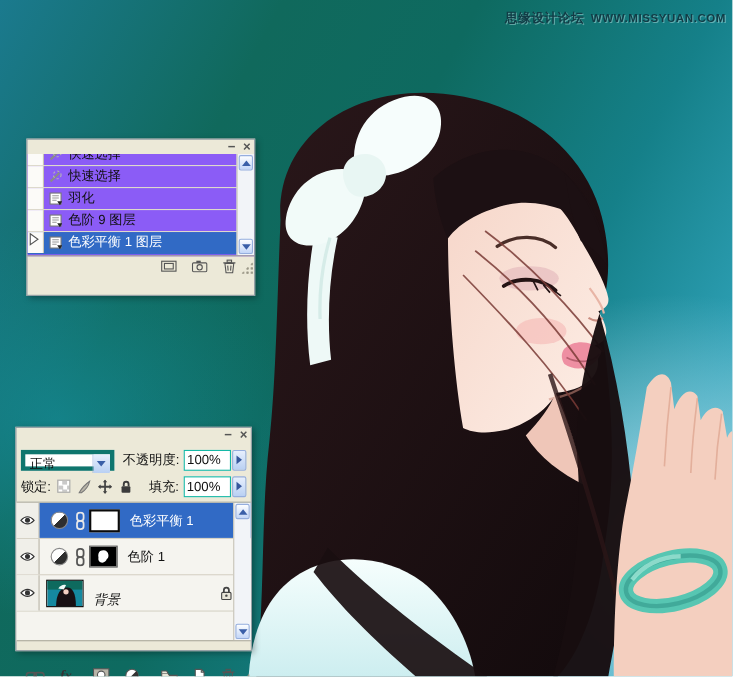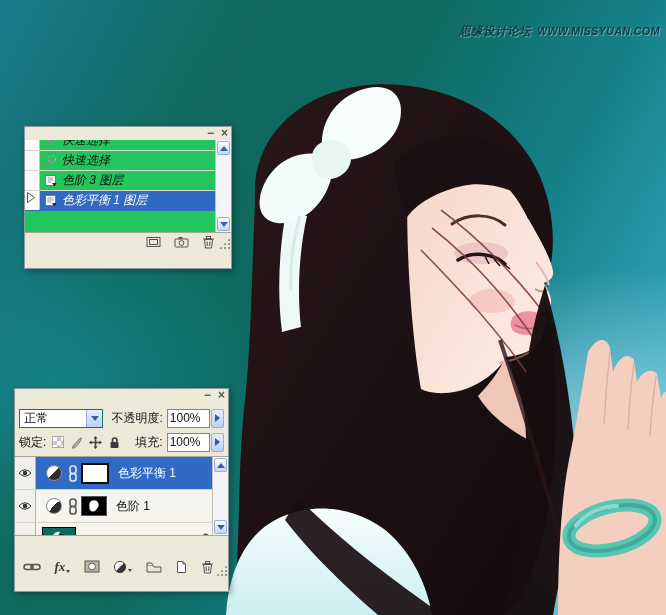--- a/index.html
+++ b/index.html
@@ -9,25 +9,24 @@
   #stage {
     position:relative; width:666px; height:615px; overflow:hidden;
     background:
       radial-gradient(ellipse 420px 330px at 92% 80%, rgba(176,224,240,.95), rgba(176,224,240,0) 68%),
       radial-gradient(ellipse 300px 260px at 8% 62%, rgba(23,150,172,.55), rgba(23,150,172,0) 70%),
       linear-gradient(118deg, #1b7a8e 0%, #10695c 26%, #0e6a60 44%, #158089 66%, #2d9fb4 84%, #58b9cc 100%);
   }
 
   
   .watermark {
-    position:absolute; top:24px; right:6px; z-index:40;
+    position:absolute; top:9px; right:6px; z-index:40;
     font-size:11.5px; font-weight:bold; letter-spacing:.5px;
     color:#123c46; text-shadow:1px 1px 0 rgba(190,230,230,.45);
     white-space:nowrap;
-    font-style:italic;
   }
   .watermark .url { font-size:10.5px; margin-left:6px; }
 
   
   #figure { position:absolute; left:0; top:0; z-index:1; }
 
   
   .panel {
     position:absolute; z-index:30;
     background:#ece9d8; border:1px solid #8d99a1;
@@ -65,49 +64,49 @@
   .chev-down { width:0; height:0; border-left:4px solid transparent; border-right:4px solid transparent; border-top:5px solid #3a5fa8; }
 
   .grip {
     position:absolute; right:1px; bottom:1px; width:11px; height:11px;
     background-image:radial-gradient(#9b9887 1px, transparent 1.3px);
     background-size:4px 4px; clip-path:polygon(100% 0, 100% 100%, 0 100%);
   }
 
   
   #history-panel { left:24px; top:126px; width:208px; height:143px; }
-  .hist-list { position:relative; margin:0; height:93px; background:#22c55e; overflow:hidden; border-bottom:1px solid #a9a696;font-style:italic; }
+  .hist-list { position:relative; margin:0; height:93px; background:#8b5cf6; overflow:hidden; border-bottom:1px solid #a9a696; }
   .hist-rows { margin-top:-9px; }
   .hist-row { height:20px; display:flex; align-items:center; border-bottom:1px solid #ddd9cc; padding-right:16px; position:relative; }
   .hist-check { width:15px; align-self:stretch; border-right:1px solid #c7c3b4; background:#fcfbf8; position:relative; }
   .hist-ptr { position:absolute; left:1px; }
   .hist-icon { width:20px; display:flex; justify-content:center; }
   .hist-label { padding-left:2px; white-space:nowrap; }
   .hist-row.sel { background:#316ac5; border-bottom-color:#316ac5; }
   .hist-row.sel .hist-label { color:#fff; }
   .hist-row.sel .hist-check { background:#fcfbf8; }
   .hist-bottom { height:17px; display:flex; align-items:center; justify-content:flex-end; gap:13px; padding-right:16px; position:relative; }
 
   
   #layers-panel { left:14px; top:388px; width:215px; height:204px; }
   .layers-controls { padding:4px 4px 2px; }
   .ctl-row { display:flex; align-items:center; height:24px; }
   .blend-select {
-    width:92px; height:19px; background:#fff; border:1px solid #0f766e;
+    width:92px; height:19px; background:#fff; border:4px solid #0f766e;
     display:flex; align-items:flex-start; justify-content:space-between; padding-left:4px;
   }
   .combo-btn { width:16px; height:17px; background:linear-gradient(#e7effd,#b9d0f3); border-left:1px solid #95aede; border-radius:0 1px 1px 0; display:flex; align-items:center; justify-content:center; }
   .num-field { width:47px; height:19px; background:#fff; border:1px solid #14b8a6; display:flex; align-items:center; padding-left:2px; }
   .arrow-btn { width:14px; height:19px; margin-left:1px; background:linear-gradient(#e7effd,#b9d0f3); border:1px solid #95aede; border-radius:2px; display:flex; align-items:center; justify-content:center; }
   .tri-right { width:0; height:0; border-top:4px solid transparent; border-bottom:4px solid transparent; border-left:5px solid #35569b; }
   .ctl-label { margin:0 4px 0 8px; white-space:nowrap; }
   .lock-icons { display:flex; align-items:center; gap:6px; margin-left:2px; }
   .checker { width:12px; height:12px; border:1px solid #aaa; background:conic-gradient(#c9c9c9 25%, #fff 0 50%, #c9c9c9 0 75%, #fff 0); background-size:8px 8px; }
 
-  .layers-list { position:relative; height:80px; background:#f5f4ef; border-top:1px solid #a9a696; border-bottom:1px solid #a9a696; overflow:hidden; }
+  .layers-list { position:relative; height:127px; background:#f5f4ef; border-top:1px solid #a9a696; border-bottom:1px solid #a9a696; overflow:hidden; }
   .layer-row { height:33px; display:flex; align-items:center; border-bottom:1px solid #d6d2c5; }
   .eye-col { width:21px; align-self:stretch; border-right:1px solid #b9b5a7; display:flex; align-items:center; justify-content:center; background:#f0efe9; }
   .layer-main { flex:1; align-self:stretch; display:flex; align-items:center; padding-right:16px; }
   .layer-row.sel .layer-main { background:#316ac5; color:#fff; }
   .adj-circle { width:16px; height:16px; border-radius:50%; border:1px solid #888; background:linear-gradient(135deg,#ffffff 50%,#2e2e2e 50%); margin-left:10px; }
   .chain-wrap { margin:0 3px 0 6px; display:flex; }
   .thumb-mask-white { width:28px; height:21px; background:#fff; border:2px solid #0a0a0a; box-shadow:0 0 0 1px #fff inset; }
   .thumb-mask-black { width:26px; height:20px; border:1px solid #555; display:flex; }
   .thumb-photo { width:34px; height:25px; border:1px solid #000; margin-left:6px; }
   .layer-name { margin-left:9px; white-space:nowrap; }
@@ -236,21 +235,34 @@
           <span class="hist-check"></span>
           <span class="hist-icon">
             <svg width="13" height="13">
                 <rect x="1.5" y="1.5" width="10" height="10" fill="#fff" stroke="#777"></rect>
                 <line x1="3.5" y1="4" x2="9.5" y2="4" stroke="#999"></line>
                 <line x1="3.5" y1="6" x2="9.5" y2="6" stroke="#999"></line>
                 <line x1="3.5" y1="8" x2="7.5" y2="8" stroke="#999"></line>
                 <path d="M8 9 L12.5 9 L10.5 12.5 Z" fill="#222"></path>
               </svg>
           </span>
-          <span class="hist-label">色阶 3 图层</span>
+          <span class="hist-label">羽化</span>
+        </div>
+        <div class="hist-row">
+          <span class="hist-check"></span>
+          <span class="hist-icon">
+            <svg width="13" height="13">
+                <rect x="1.5" y="1.5" width="10" height="10" fill="#fff" stroke="#777"></rect>
+                <line x1="3.5" y1="4" x2="9.5" y2="4" stroke="#999"></line>
+                <line x1="3.5" y1="6" x2="9.5" y2="6" stroke="#999"></line>
+                <line x1="3.5" y1="8" x2="7.5" y2="8" stroke="#999"></line>
+                <path d="M8 9 L12.5 9 L10.5 12.5 Z" fill="#222"></path>
+              </svg>
+          </span>
+          <span class="hist-label">色阶 9 图层</span>
         </div>
         <div class="hist-row sel">
           <span class="hist-check">
             <span class="hist-ptr">
               <svg width="10" height="13">
                   <path d="M1.5 1.5 L8.5 6.5 L1.5 11.5 Z" fill="#fff" stroke="#555"></path>
                 </svg>
             </span>
           </span>
           <span class="hist-icon">

